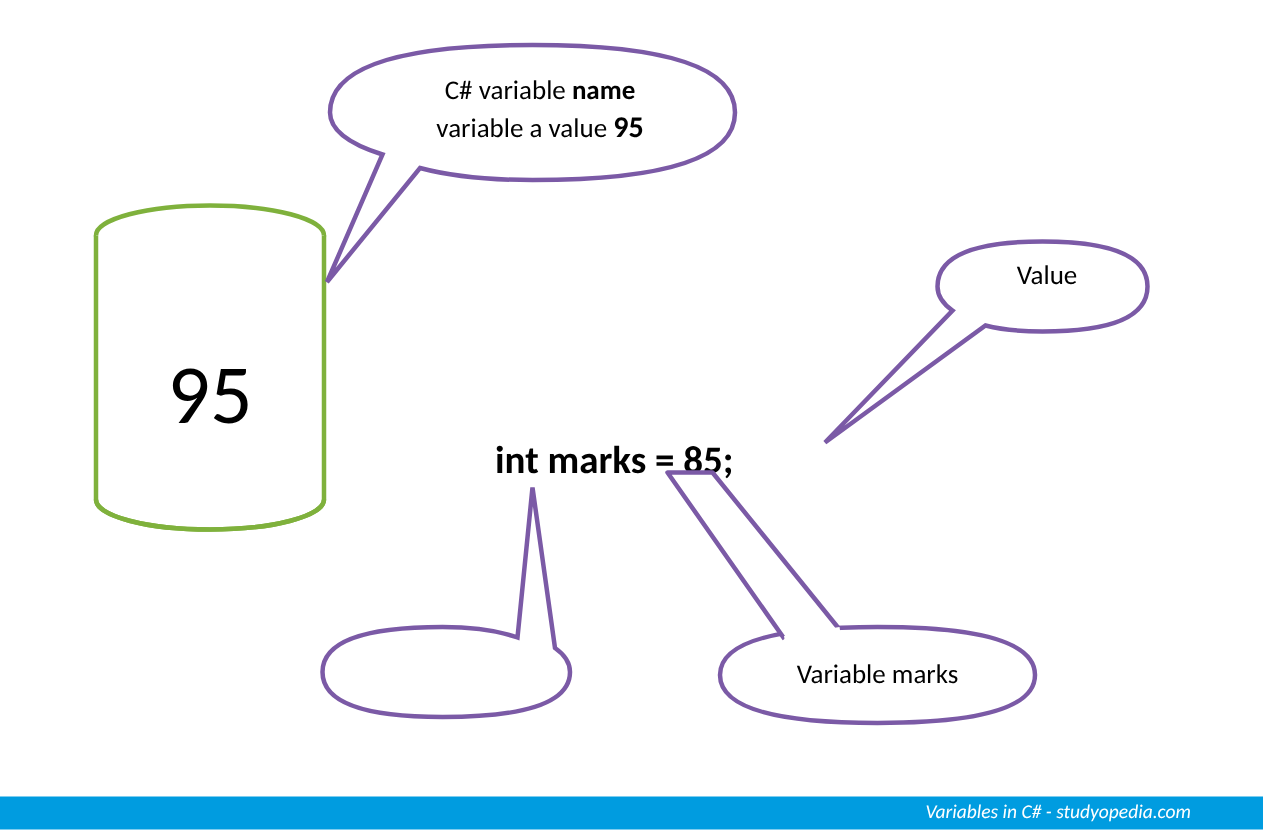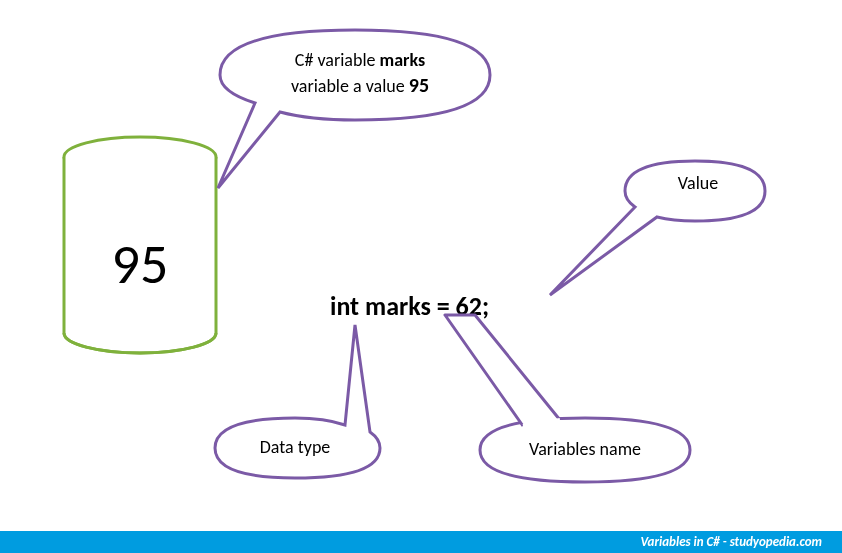--- a/index.html
+++ b/index.html
@@ -62,22 +62,21 @@
     left: 0;
     bottom: 0;
     width: 842px;
     height: 22px;
     background: #009ce0;
     color: #ffffff;
     font-size: 13px;
     font-style: italic;
     line-height: 22px;
     text-align: right;
-    padding-right: 20px;
-    font-weight: bold;
+    padding-right: 48px;
   }
 
   .bold { font-weight: 700; }
 </style>
 </head>
 <body>
 
 <div class="canvas">
 
   <div class="cylinder">
@@ -94,53 +93,52 @@
       <path d="M20 55
                Q20 10 155 10
                Q290 10 290 55
                Q290 100 155 100
                Q110 100 80 92
                L18 168
                L55 83
                Q20 72 20 55 Z" fill="#ffffff" stroke="#7b5aa6" stroke-width="3"></path>
     </svg>
     <div class="label" style="left:55px; top:28px; width:210px;">
-      <span>C# variable </span><span class="bold">marks</span><br>
+      <span>C# variable </span><span class="bold">name</span><br>
       <span>variable a value  </span><span class="bold" style="font-size:20px;">95</span>
     </div>
   </div>
 
   <div class="bubble" style="left:545px; top:155px; width:230px; height:145px;">
     <svg viewBox="0 0 230 145">
       <path d="M80 36
                Q80 6 150 6
                Q220 6 220 36
                Q220 66 150 66
                Q128 66 112 62
                L5 140
                L90 52
                Q80 45 80 36 Z" fill="#ffffff" stroke="#7b5aa6" stroke-width="3"></path>
     </svg>
     <div class="label" style="left:108px; top:16px; width:90px;">Value</div>
   </div>
 
-  <div class="code-line">int marks = 62;</div>
+  <div class="code-line">int marks = 85;</div>
 
   <div class="bubble" style="left:200px; top:320px; width:240px; height:160px;">
     <svg viewBox="0 0 240 160">
       <path d="M15 128
                Q15 98 95 98
                Q125 98 145 105
                L155 5
                L170 112
                Q180 119 180 128
                Q180 158 95 158
                Q15 158 15 128 Z" fill="#ffffff" stroke="#7b5aa6" stroke-width="3"></path>
     </svg>
-    <div class="label" style="left:40px; top:115px; width:110px;">Data type</div>
   </div>
 
   <div class="bubble" style="left:415px; top:310px; width:300px; height:180px;">
     <svg viewBox="0 0 300 180">
       <path d="M65 140
                Q65 108 170 108
                Q190 108 205 110
                L30 5
                L105 113
                Q65 122 65 140
@@ -167,20 +165,20 @@
                Q275 108 170 108" fill="none"></path>
 
       <path d="M65 140
                Q65 108 170 108
                Q275 108 275 140
                Q275 172 170 172
                Q65 172 65 140 Z" fill="#ffffff" stroke="#7b5aa6" stroke-width="3"></path>
       <path d="M108 116 L30 5 L60 5 L145 110" fill="#ffffff" stroke="#7b5aa6" stroke-width="3" stroke-linejoin="round"></path>
       <path d="M108 116 L145 110" stroke="#ffffff" stroke-width="4"></path>
     </svg>
-    <div class="label" style="left:100px; top:127px; width:140px;">Variables name</div>
+    <div class="label" style="left:100px; top:127px; width:140px;">Variable marks</div>
   </div>
 
   <div class="footer">
     <span>Variables in C# - studyopedia.com</span>
   </div>
 
 </div>
 
 </body></html>

